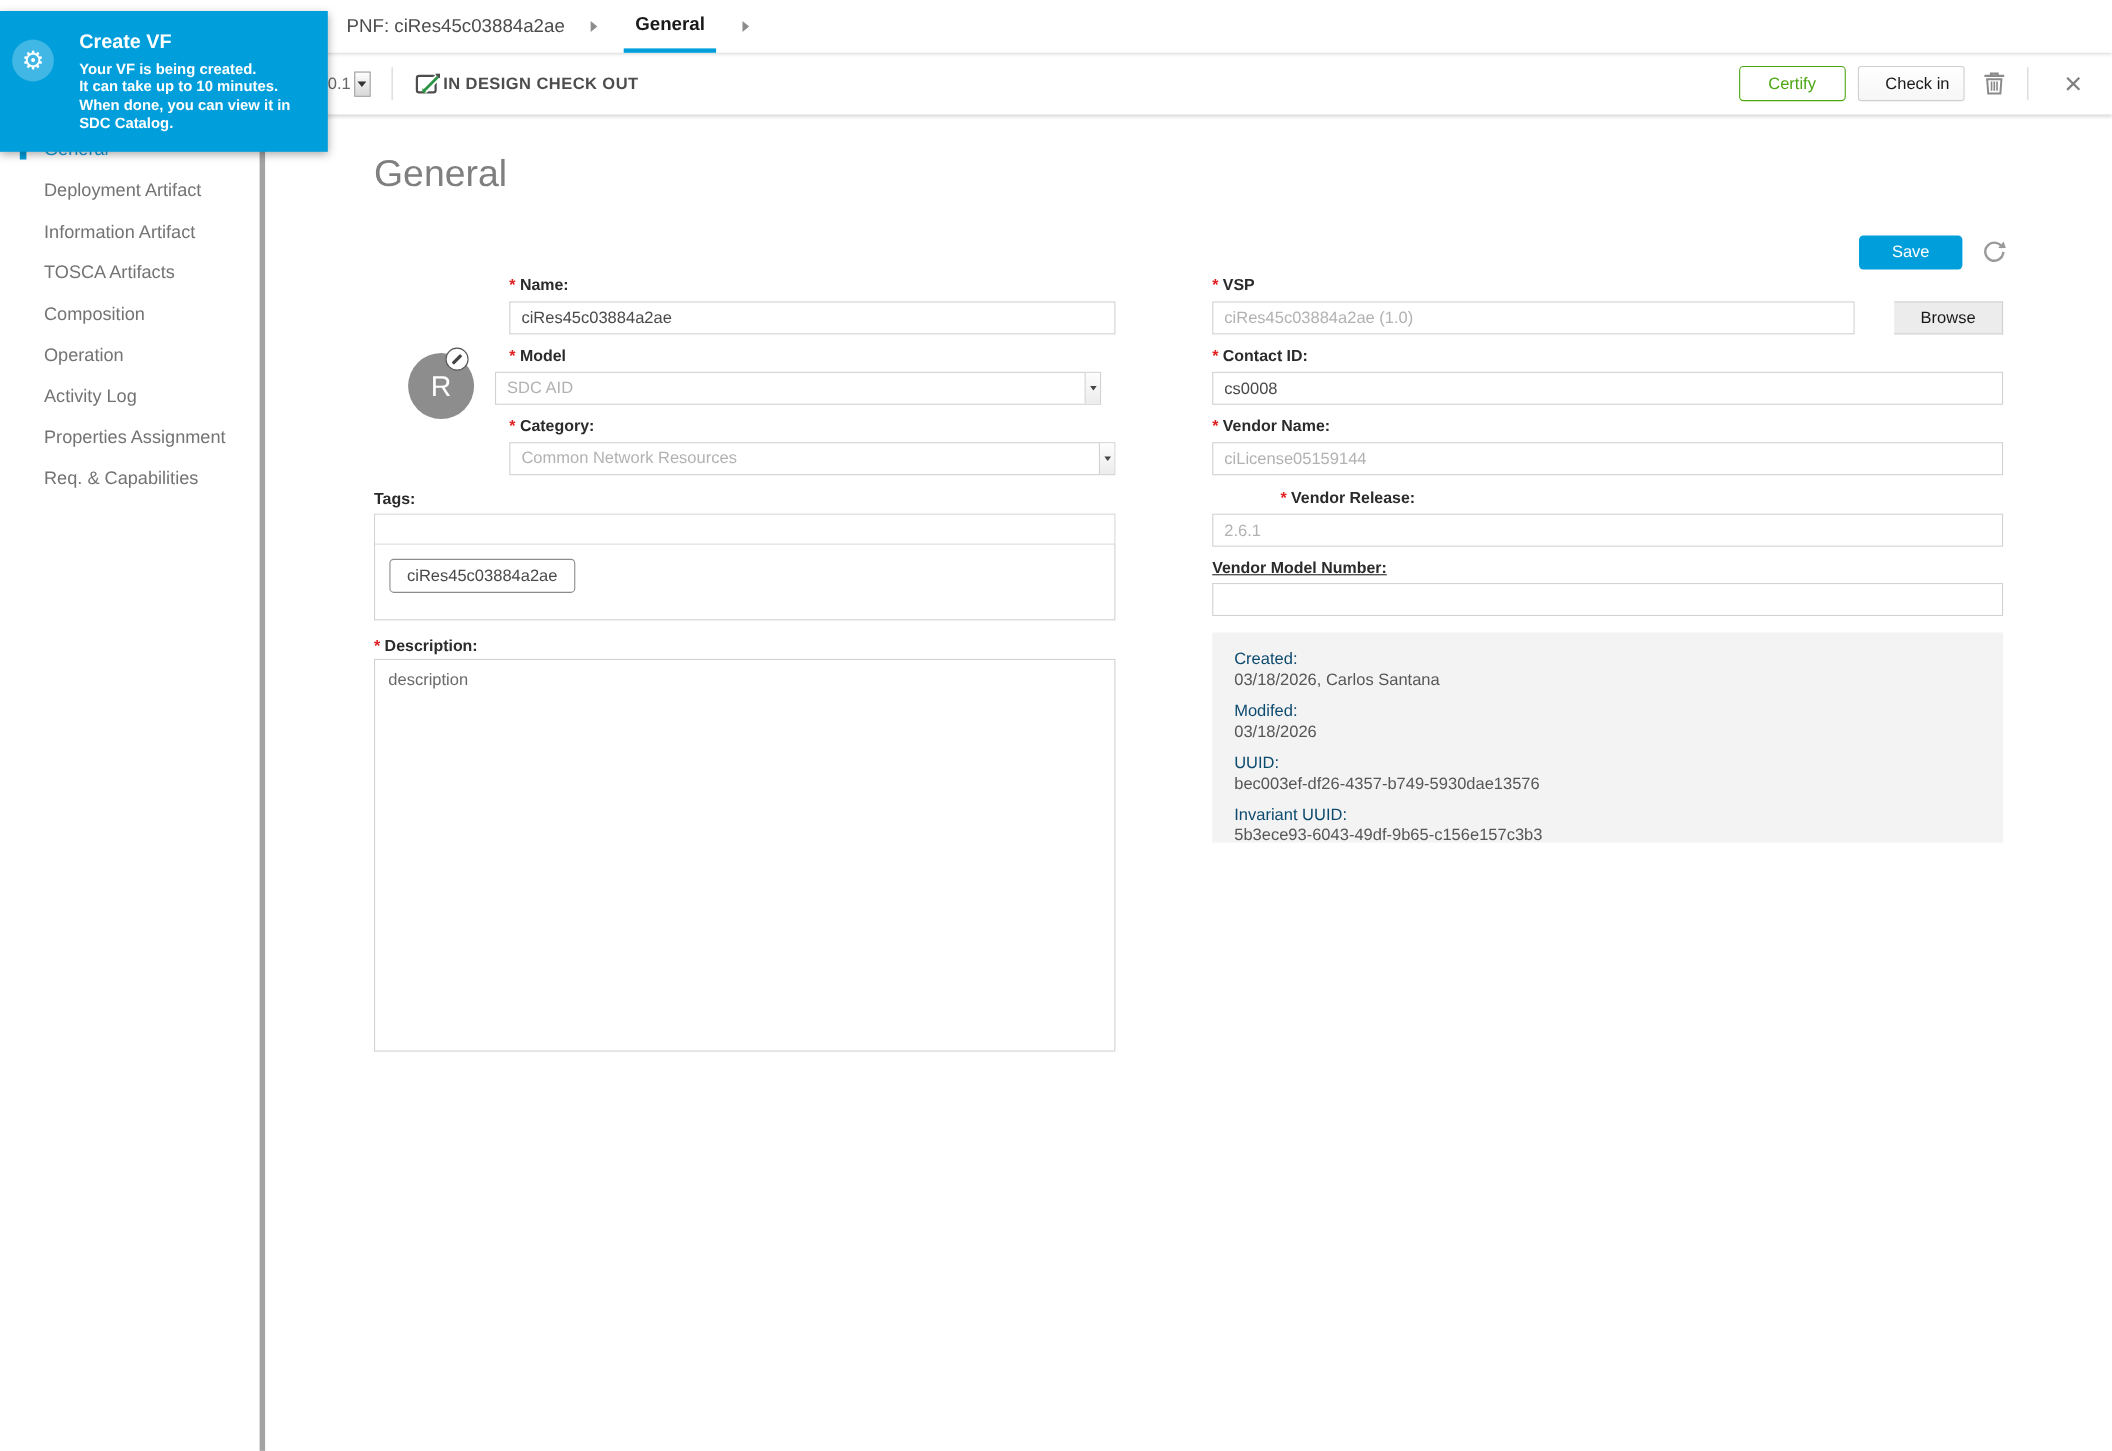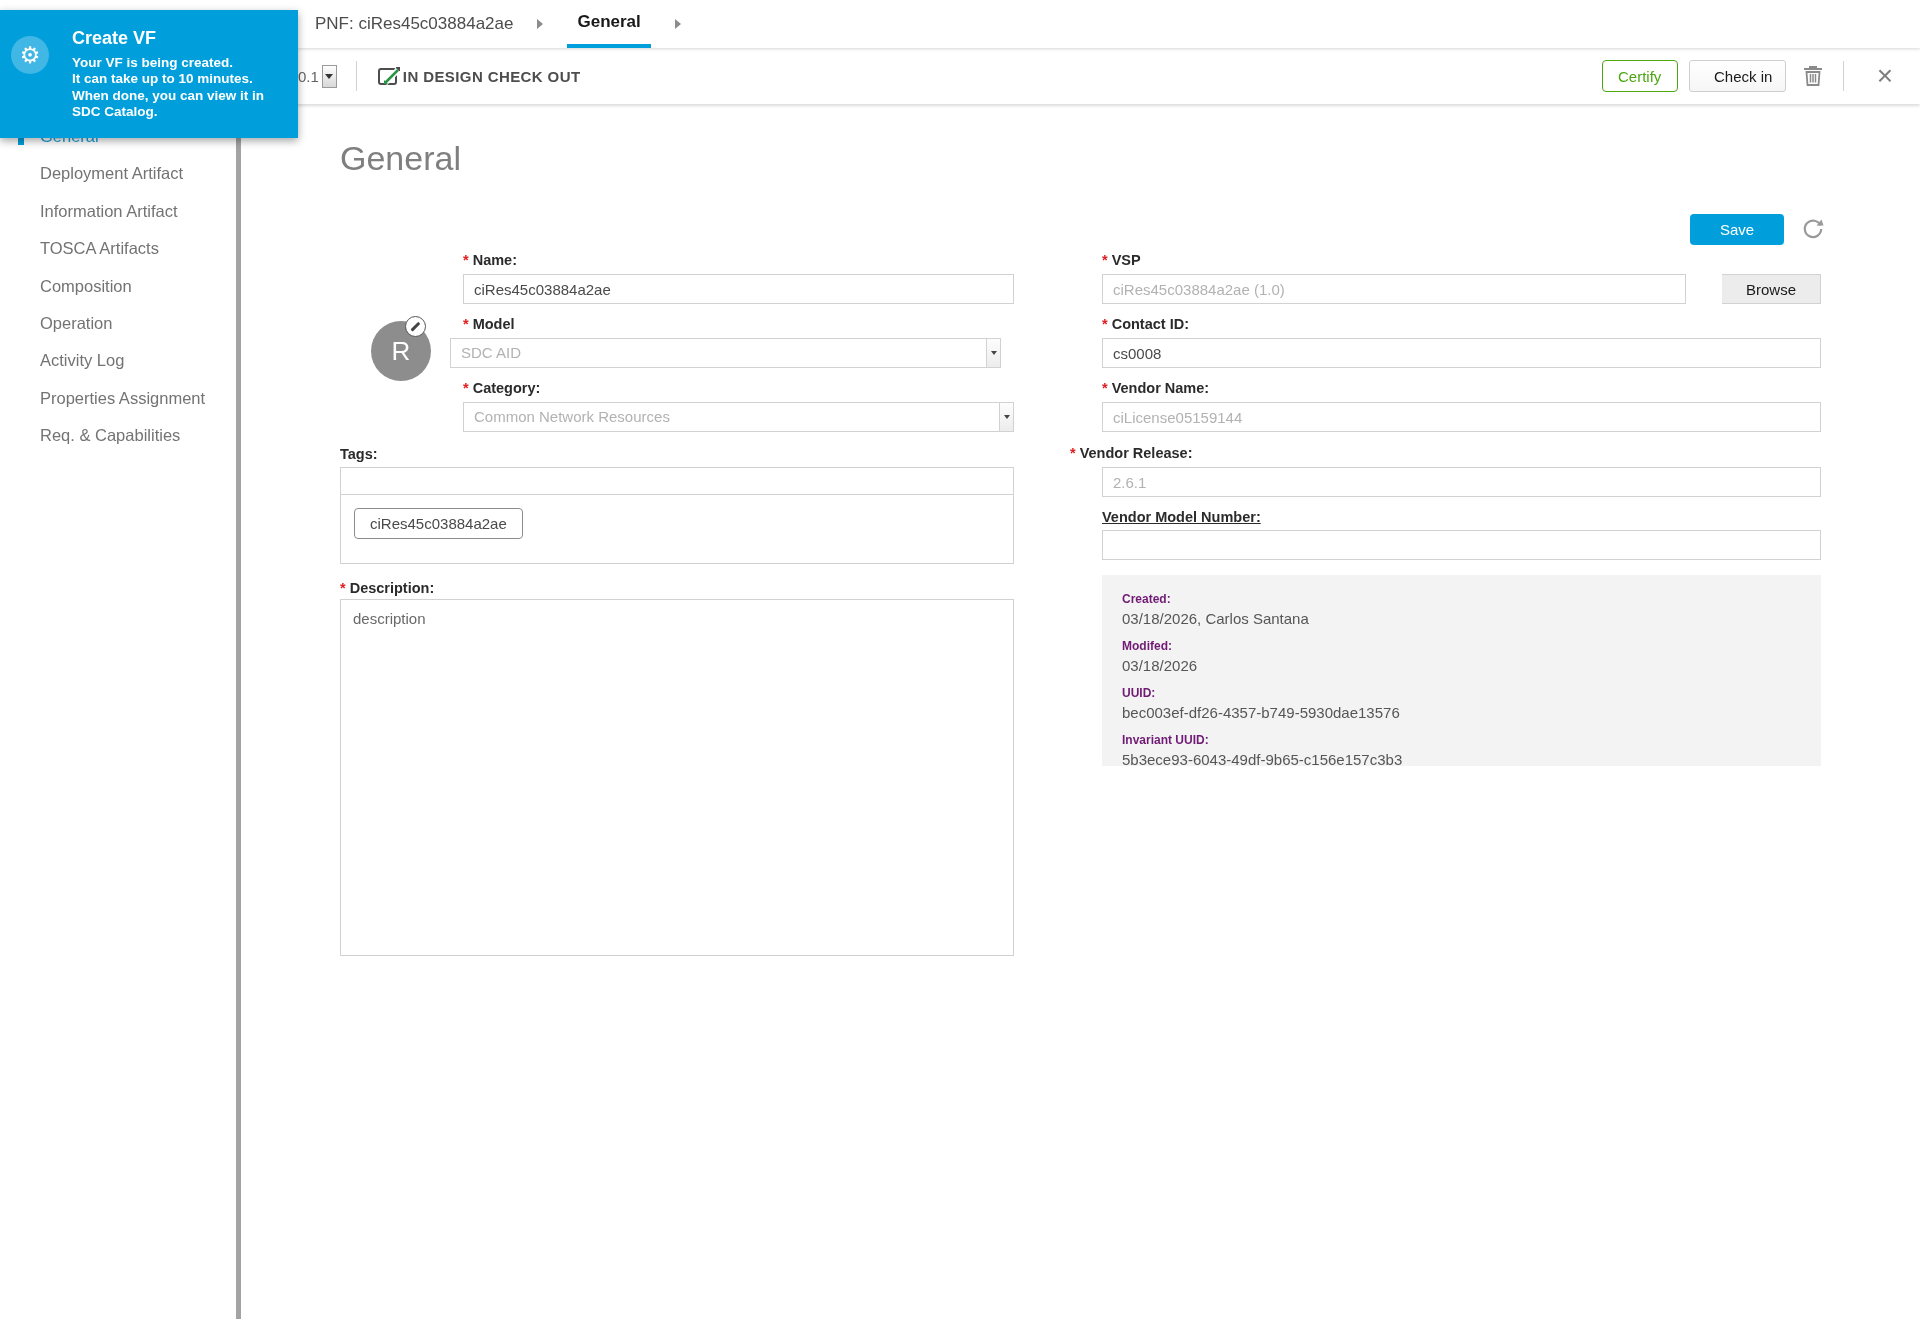--- a/index.html
+++ b/index.html
@@ -21,21 +21,21 @@
              box-shadow:0 2px 3px rgba(0,0,0,.14); display:flex; align-items:center; padding-left:46px; z-index:4; }
   .version-wrap { display:flex; align-items:center; }
   .version-text { font-size:15px; color:#666; margin-right:3px; }
   .stepper { width:15px; height:23px; border:1px solid #9a9a9a; background:linear-gradient(#fefefe,#d8d8d8);
              display:flex; align-items:center; justify-content:center; }
   .tri-down { width:0; height:0; border-top:5px solid #333; border-left:4px solid transparent; border-right:4px solid transparent; }
   .t-divider { width:1px; height:30px; background:#d2d2d2; margin:0 19px; }
   .status-wrap { display:flex; align-items:center; }
   .status-label { font-size:15px; font-weight:bold; color:#4d4d4d; letter-spacing:.4px; margin-left:0; }
   .toolbar-right { margin-left:auto; display:flex; align-items:center; padding-right:27px; }
-  .btn-certify { width:76px; height:32px; background:#fff; border:1px solid #4ca712; border-radius:4px;
+  .btn-certify { width:97px; height:32px; background:#fff; border:1px solid #4ca712; border-radius:4px;
                  color:#4ca712; font-size:15px; font-family:inherit; cursor:pointer; }
   .btn-checkin { width:97px; height:32px; background:linear-gradient(#fff,#f6f6f6); border:1px solid #cfcfcf;
                  border-radius:3px; color:#191919; font-size:15px; font-family:inherit; cursor:pointer; margin-left:11px;padding-left:12px; }
   .icon-btn { background:none; border:none; cursor:pointer; display:flex; align-items:center; justify-content:center; }
   .trash-btn { margin-left:16px; }
   .close-btn { font-size:28px; color:#7f7f7f; line-height:1; margin-left:14px; }
 
   
   .sidebar { position:absolute; left:0; top:48px; width:241px; height:1271px; background:#fff;
              border-right:5px solid #a3a3a3; z-index:3; }
@@ -93,21 +93,21 @@
 
   .vsp-row { position:absolute; left:1102px; top:274px; width:719px; height:30px; display:flex;gap:36px; }
   .vsp-input { flex:1; border:1px solid #d2d2d2; background:#fff; display:flex; align-items:center;
                padding:0 10px; font-size:15px; }
   .browse-btn { width:99px; background:#ececec; border:1px solid #d2d2d2; border-left:none; font-size:15px;
                 color:#191919; font-family:inherit; cursor:pointer; }
 
   .meta-box { position:absolute; left:1102px; top:575px; width:719px; height:191px; background:#f3f3f3;
               padding:15px 0 0 20px; }
   .meta-group { margin-bottom:9px; }
-  .meta-label { font-size:12px; font-weight:bold; color:#701a75; line-height:19px; }
+  .meta-label { font-size:15px; font-weight:normal; color:#0c4a6e; line-height:19px; }
   .meta-value { font-size:15px; color:#565656; line-height:19px; }
 
   svg { display:block; }
 </style>
 </head>
 <body>
 
 <div class="stage">
 
   <div class="top-bar">
@@ -248,21 +248,21 @@
   </label>
   <input class="txt-input" style="left: 1102px; top: 338px; width: 719px;" value="cs0008">
 
   <label class="f-label" style="left:1102px; top:380px;">
     <span class="star">*</span><span>Vendor Name:</span>
   </label>
   <div class="input-like" style="left:1102px; top:402px; width:719px;">
     <span class="dis-text">ciLicense05159144</span>
   </div>
 
-  <label class="f-label" style="left:1070px; top:445px;">
+  <label class="f-label" style="left:1164px; top:445px;">
     <span class="star">*</span><span>Vendor Release:</span>
   </label>
   <div class="input-like" style="left:1102px; top:467px; width:719px;">
     <span class="dis-text">2.6.1</span>
   </div>
 
   <label class="f-label" style="left:1102px; top:509px;text-decoration:underline;">
     <span>Vendor Model Number:</span>
   </label>
   <input class="txt-input" style="left: 1102px; top: 530px; width: 719px;" value="">

